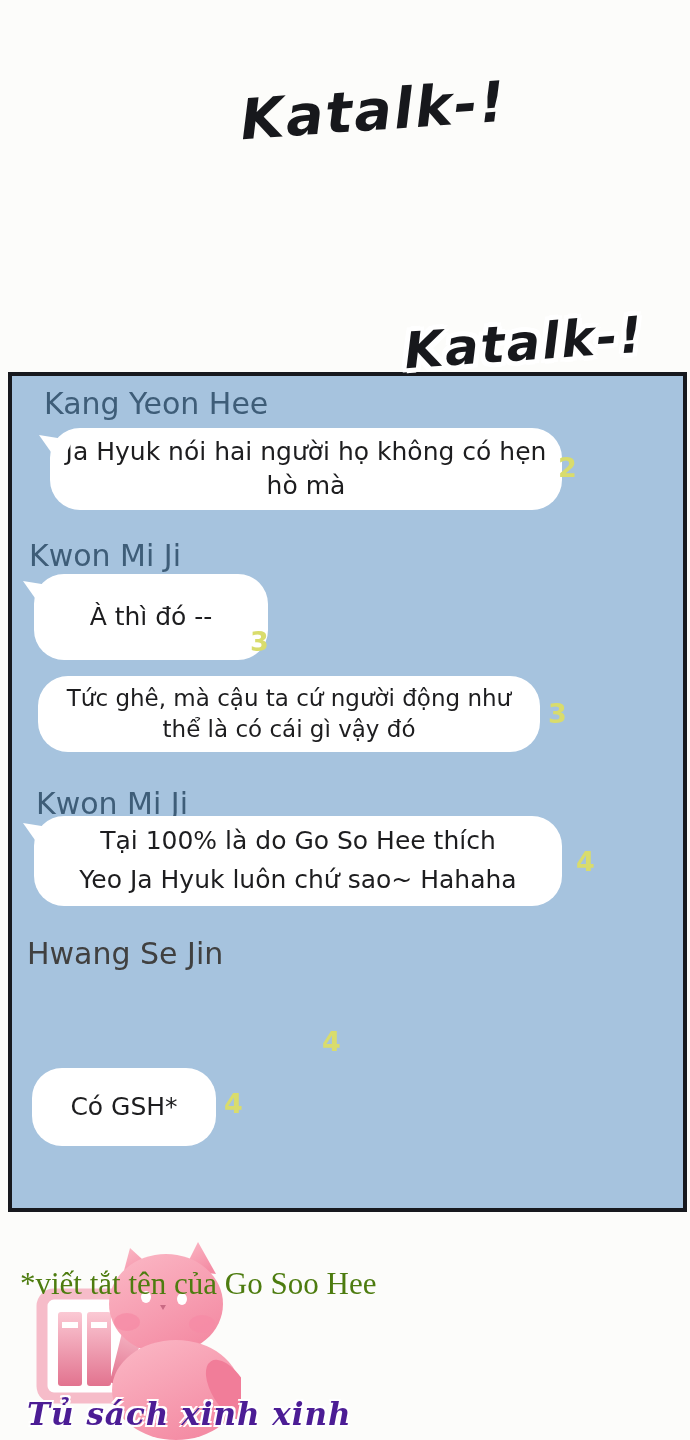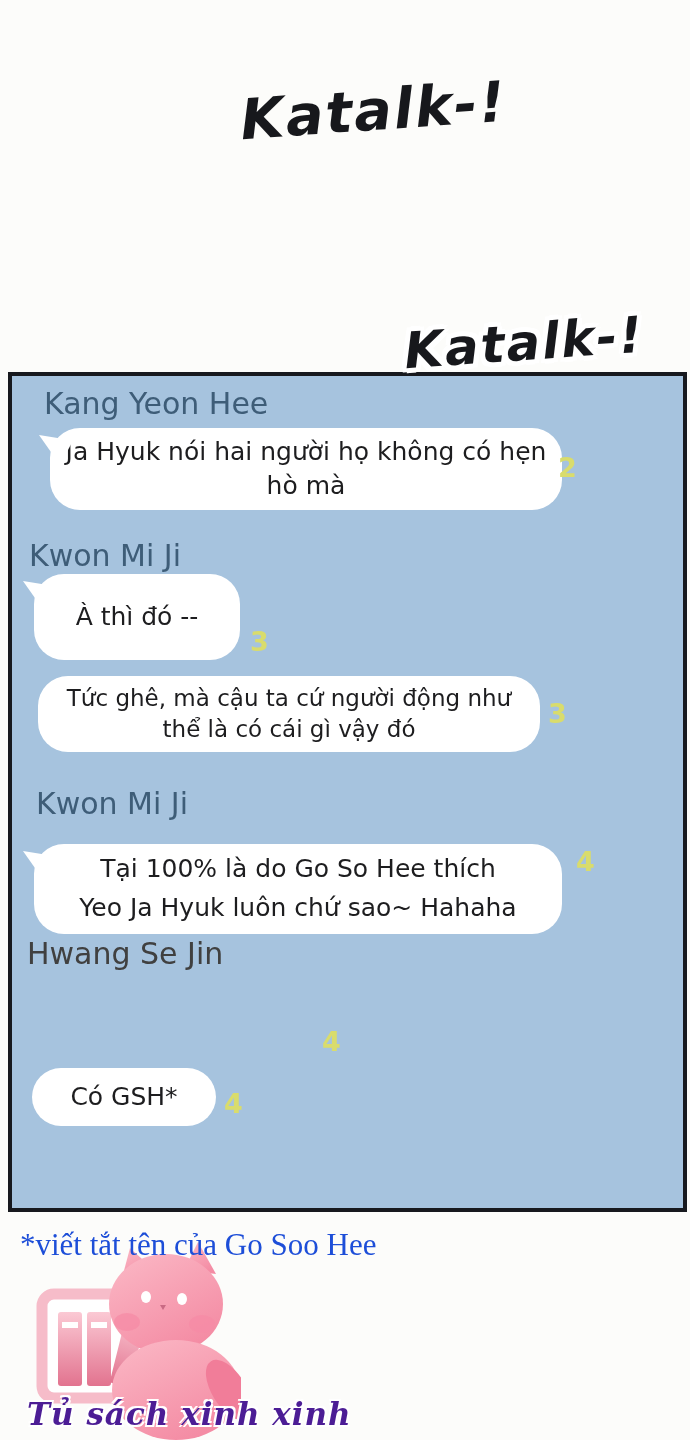--- a/index.html
+++ b/index.html
@@ -35,35 +35,35 @@
     content:""; position:absolute; left:-11px; top:7px; width:34px; height:30px;
     background:#fff; clip-path:polygon(0 0, 100% 18%, 62% 100%);
   }
   .count { position:absolute; z-index:2; color:#d9dc6c; font-size:27px; font-weight:bold; }
 
   .n1 { left:44px;  top:386px; }
   .b1 { left:34px;  top:428px; width:512px; height:82px;margin-left:16px; }
   .c1 { left:558px; top:452px; }
 
   .n2 { left:29px;  top:538px; }
-  .b2 { left:34px;  top:574px; width:206px; height:86px; }
+  .b2 { left:34px;  top:574px; width:234px; height:86px; }
   .c2 { left:250px; top:626px; }
 
   .b3 { left:38px;  top:676px; width:502px; height:76px; font-size:23px; }
   .c3 { left:548px; top:698px; }
 
   .n3 { left:36px;  top:786px; }
-  .b4 { left:34px;  top:816px; width:528px; height:90px; white-space:pre-line; line-height:1.55;margin-top:28px; }
+  .b4 { left:34px;  top:816px; width:528px; height:90px; white-space:pre-line; line-height:1.55; }
   .c4 { left:576px; top:846px; }
 
   .n4 { left:27px;  top:936px; }
   .b5 { left:34px;  top:972px; width:282px; height:84px; }
   .c5 { left:322px; top:1026px; }
 
-  .b6 { left:32px;  top:1068px; width:184px; height:58px; }
+  .b6 { left:32px;  top:1068px; width:184px; height:78px; }
   .c6 { left:224px; top:1088px; }
 
   
   .note {
     position:absolute; left:20px; top:1227px; z-index:6;
     font-family:"Liberation Serif", serif; font-size:31px; color:#e6392c; white-space:nowrap;
   }
   .mascot { position:absolute; left:26px; top:1242px; z-index:4; }
   .watermark {
     position:absolute; left:27px; top:1396px; z-index:6;
@@ -98,21 +98,21 @@
   <div class="bubble tail b4">Tại 100% là do Go So Hee thích
 Yeo Ja Hyuk luôn chứ sao~ Hahaha</div>
   <div class="count c4" style="color: rgb(217, 220, 108);">4</div>
 
   <div class="sender n4" style="color: #404040;">Hwang Se Jin</div>
   <div class="count c5" style="color: rgb(217, 220, 108);">4</div>
 
   <div class="bubble b6">Có GSH*</div>
   <div class="count c6" style="color: rgb(217, 220, 108);">4</div>
 
-  <div class="note" style="color: #1d4ed8;">*viết tắt tên của Go Soo Hee</div>
+  <div class="note" style="color: #4d7c0f; margin-top: 39px;">*viết tắt tên của Go Soo Hee</div>
 
   <svg class="mascot" width="215" height="200" viewBox="0 0 215 200">
     <defs>
       <linearGradient id="bookGrad" x1="0" y1="0" x2="0" y2="1">
         <stop offset="0" stop-color="#fbc9d4"></stop>
           <stop offset="1" stop-color="#e2738f"></stop>
       </linearGradient>
       <linearGradient id="catGrad" x1="0" y1="0" x2="0.6" y2="1">
         <stop offset="0" stop-color="#fbb9c6"></stop>
           <stop offset="1" stop-color="#f48ca4"></stop>

